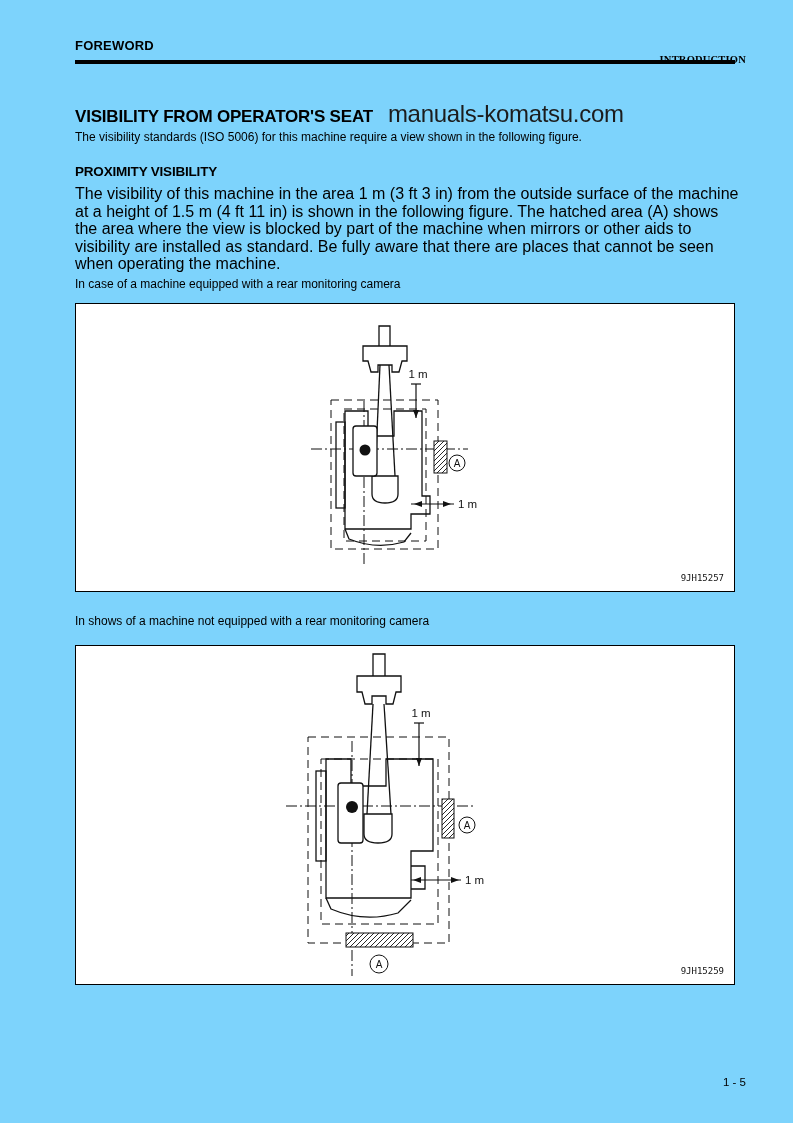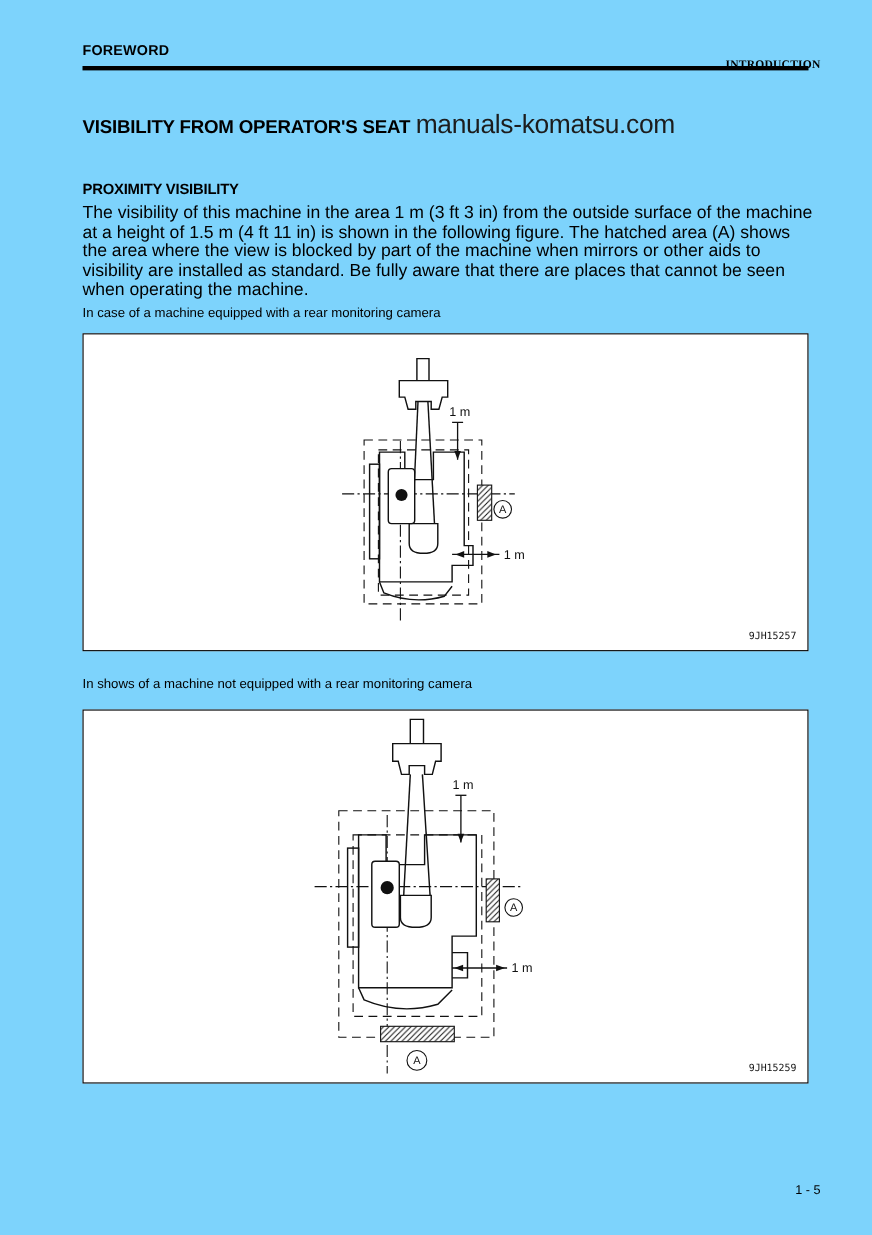--- a/index.html
+++ b/index.html
@@ -8,21 +8,21 @@
     width:793px;height:1123px;
     background:#7dd3fc;
     font-family:"Liberation Sans", sans-serif;
     color:#000;
     overflow:hidden;
     padding-left:11px;
   }
   .hdr-left{position:absolute;left:75px;top:38px;font-size:13px;font-weight:bold;letter-spacing:.2px;}
   .hdr-right{position:absolute;right:58px;top:54px;font-size:10.5px;font-weight:bold;letter-spacing:.2px;font-family:Liberation Serif, serif;}
   .hdr-rule{position:absolute;left:75px;top:60px;width:660px;height:4px;background:#000;}
-  .title-row{position:absolute;left:75px;top:100px;width:680px;display:flex;align-items:baseline;gap:5px;white-space:nowrap;}
+  .title-row{position:absolute;left:75px;top:100px;width:680px;display:flex;align-items:baseline;gap:15px;white-space:nowrap;}
   .doc-title{font-size:17px;font-weight:bold;letter-spacing:-0.2px;}
   .watermark{font-size:24px;font-weight:normal;color:#1c1c1c;letter-spacing:-0.3px;}
   .intro{position:absolute;left:75px;top:129px;width:662px;font-size:12px;line-height:17px;}
   .sec-heading{position:absolute;left:75px;top:164px;font-size:13.5px;font-weight:bold;letter-spacing:-0.2px;}
   .sec-body{position:absolute;left:75px;top:185px;width:664px;font-size:16px;line-height:17.6px;}
   .fig-caption-1{position:absolute;left:75px;top:277px;font-size:12px;}
   .fig-caption-2{position:absolute;left:75px;top:614px;font-size:12px;}
   .fig-box{position:absolute;left:75px;border:1px solid #000;background:#fff;}
   .fig-box-1{top:303px;width:658px;height:287px;}
   .fig-box-2{top:645px;width:658px;height:338px;}
@@ -40,20 +40,21 @@
 
   <div class="hdr-left">FOREWORD</div>
   <div class="hdr-right">INTRODUCTION</div>
   <div class="hdr-rule"></div>
 
   <div class="title-row">
     <span class="doc-title">VISIBILITY FROM OPERATOR'S SEAT</span>
     <span class="watermark">manuals-komatsu.com</span>
   </div>
 
+  <div class="intro">The visibility standards (ISO 5006) for this machine require a view shown in the following figure.</div>
 
   <div class="sec-heading">PROXIMITY VISIBILITY</div>
   <div class="sec-body">The visibility of this machine in the area 1 m (3 ft 3 in) from the outside surface of the machine at a height of 1.5 m (4 ft 11 in) is shown in the following figure. The hatched area (A) shows the area where the view is blocked by part of the machine when mirrors or other aids to visibility are installed as standard. Be fully aware that there are places that cannot be seen when operating the machine.</div>
 
   <div class="fig-caption-1">In case of a machine equipped with a rear monitoring camera</div>
 
   <div class="fig-box fig-box-1">
     <svg width="656" height="285" viewBox="0 0 656 285">
       <defs>
         <pattern id="h1" width="5" height="5" patternUnits="userSpaceOnUse">

